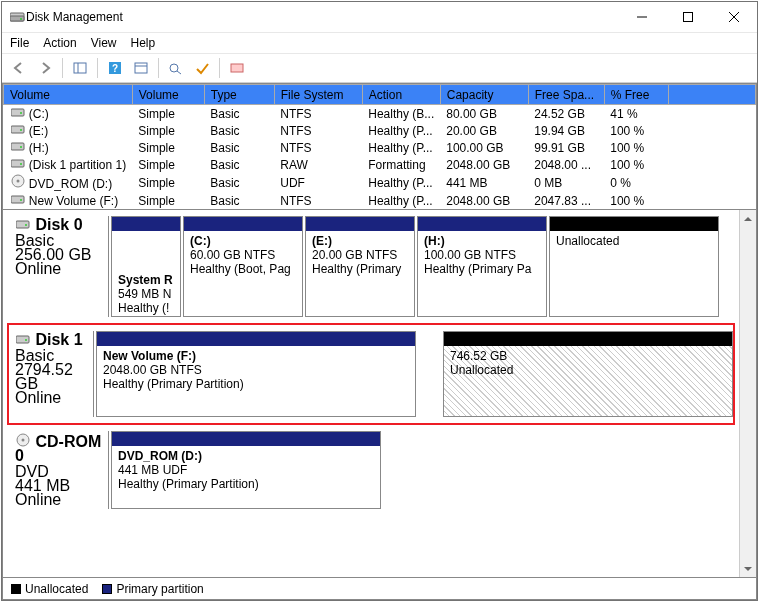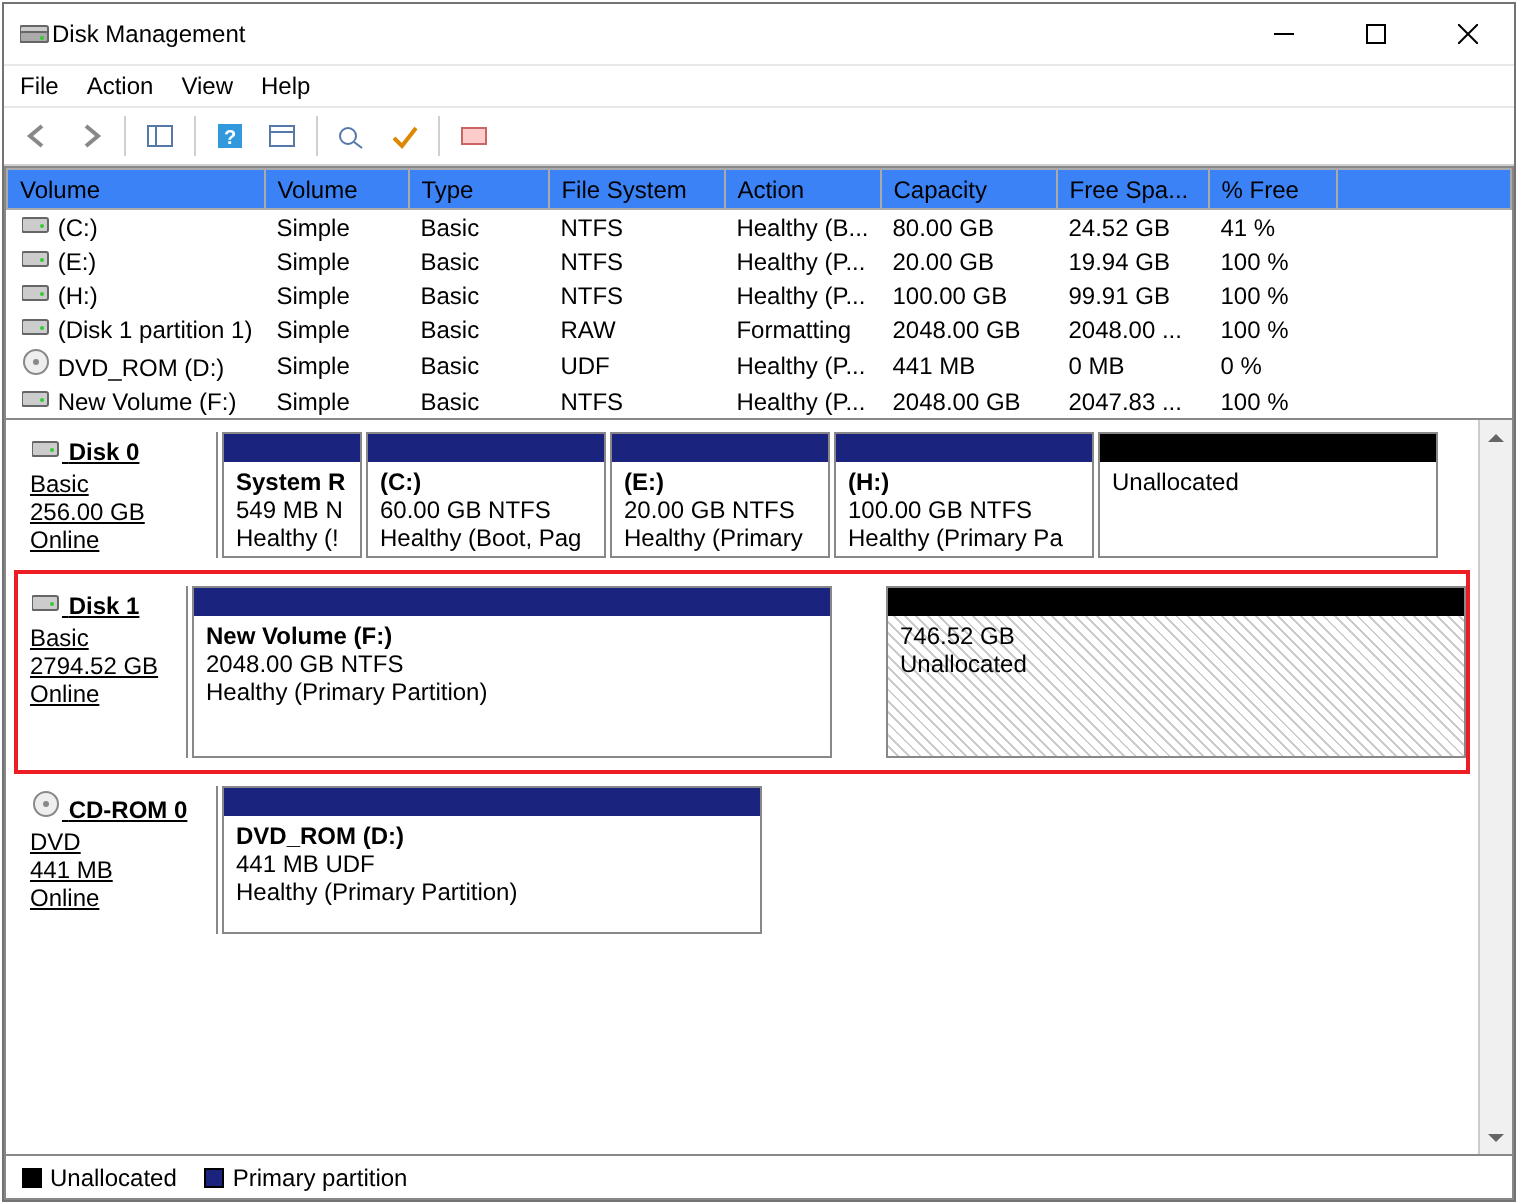--- a/index.html
+++ b/index.html
@@ -20,21 +20,21 @@
 .table-wrap { flex: 0 0 auto; overflow: hidden; border-bottom: 1px solid #888; }
 table.vols { width: 100%; border-collapse: collapse; font-size: 12px; }
 table.vols th { text-align: left; font-weight: normal; padding: 2px 6px; border: 1px solid #aaa; background: #3b82f6; height: 20px; }
 table.vols td { padding: 1px 6px; white-space: nowrap; height: 17px; }
 .disks-wrap { flex: 1; display: flex; overflow: hidden; }
 .disks { flex: 1; padding: 6px; overflow: auto; }
 .scrollbar { width: 17px; background: #f0f0f0; border-left: 1px solid #ccc; position: relative; }
 .scroll-arrow { position: absolute; left: 0; width: 16px; height: 17px; display: flex; align-items: center; justify-content: center; }
 .diskrow { display: flex; margin-bottom: 8px; }
 .diskrow.highlight { outline: 2px solid #ed1d25; padding: 6px 0; }
-.diskinfo { width: 100px; padding: 2px 6px; font-size: 12px; line-height: 14px; border-right: 1px solid #888; text-decoration: underline; }
+.diskinfo { width: 100px; padding: 2px 6px; font-size: 16px; line-height: 14px; border-right: 1px solid #888; }
 .diskinfo-name { font-weight: bold; }
 .partitions { flex: 1; display: flex; gap: 2px; padding-left: 2px; }
 .partition { display: flex; flex-direction: column; border: 1px solid #888; font-size: 12px; min-width: 0; }
 .part-bar { height: 14px; background: #1a237e; }
 .part-bar.unalloc { background: #000; }
 .part-body { padding: 3px 6px; line-height: 14px; overflow: hidden; white-space: nowrap; }
 .part-body.hatch { background-image: repeating-linear-gradient(45deg, #fff 0 3px, #ccc 3px 4px); }
 .part-name { font-weight: bold; }
 .legend { height: 22px; display: flex; align-items: center; padding-left: 8px; gap: 14px; border-top: 1px solid #888; font-size: 12px; }
 .legend-swatch { display: inline-block; width: 10px; height: 10px; vertical-align: middle; margin-right: 4px; border: 1px solid #000;}
@@ -258,21 +258,21 @@
                   <svg width="14" height="10">
                     <rect x="0" y="1" width="13" height="7" rx="1" fill="#ccc" stroke="#666"></rect>
                     <circle cx="10" cy="5" r="1" fill="#3c3"></circle>
                   </svg>
                 </span> <span class="diskinfo-name">Disk 0</span></div>
               <div>Basic</div>
               <div>256.00 GB</div>
               <div>Online</div>
             </div>
             <div class="partitions">
-              <div class="partition" style="flex: 0 0 70px;">
+              <div class="partition" style="flex: 0 0 70px; gap: 39px;">
                 <div class="part-bar"></div>
                 <div class="part-body" style="height: 46px;">
                   <div class="part-name">System R</div>
                   <div>549 MB N</div>
                   <div>Healthy (!</div>
                 </div>
               </div>
               <div class="partition" style="flex: 0 0 120px;">
                 <div class="part-bar"></div>
                 <div class="part-body" style="height: 46px;">

